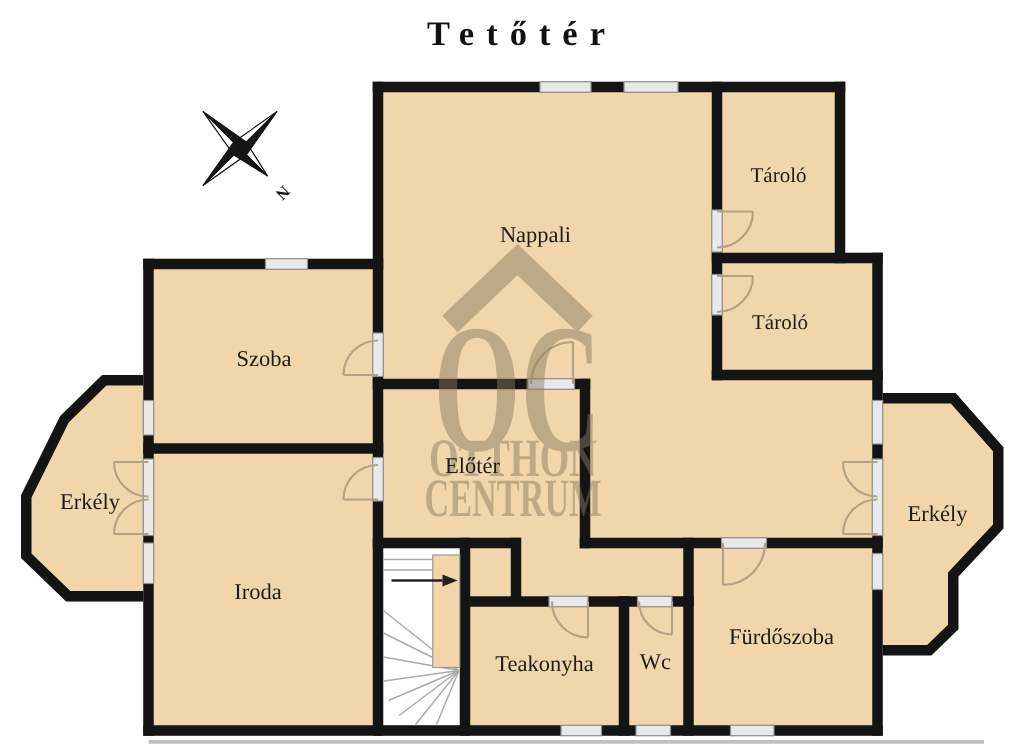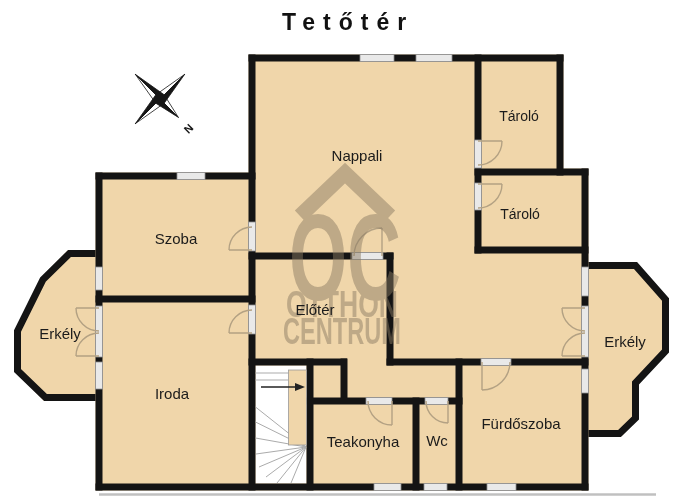--- a/index.html
+++ b/index.html
@@ -1,17 +1,17 @@
 <!DOCTYPE html>
 <html><head>
 <meta charset="utf-8">
 <style>
   html,body{margin:0;padding:0;background:#ffffff;}
   .canvas{position:relative;width:688px;height:500px;background:#ffffff;overflow:hidden;
-          font-family:Liberation Sans, sans-serif;border-radius:23px;}
+          font-family:Liberation Serif, serif;border-radius:23px;}
   svg{display:block;}
   .wall{stroke:#141414;stroke-width:7;fill:none;stroke-linecap:butt;stroke-linejoin:miter;}
   .sill{fill:#e9e9e9;stroke:#8f8f8f;stroke-width:0.8;}
   .door{stroke:#b3a183;stroke-width:1.4;fill:none;}
   .tread{stroke:#ababab;stroke-width:1;fill:none;}
   .room-label{fill:#1b1b1b;font-size:15px;text-anchor:middle;}
   .room-label-sm{fill:#1b1b1b;font-size:14px;text-anchor:middle;}
   .title-text{fill:#111111;font-size:23px;font-weight:bold;letter-spacing:8px;text-anchor:middle;}
   .wm{fill:#8a7a62;}
   .wm-stroke{stroke:#8a7a62;fill:none;}

